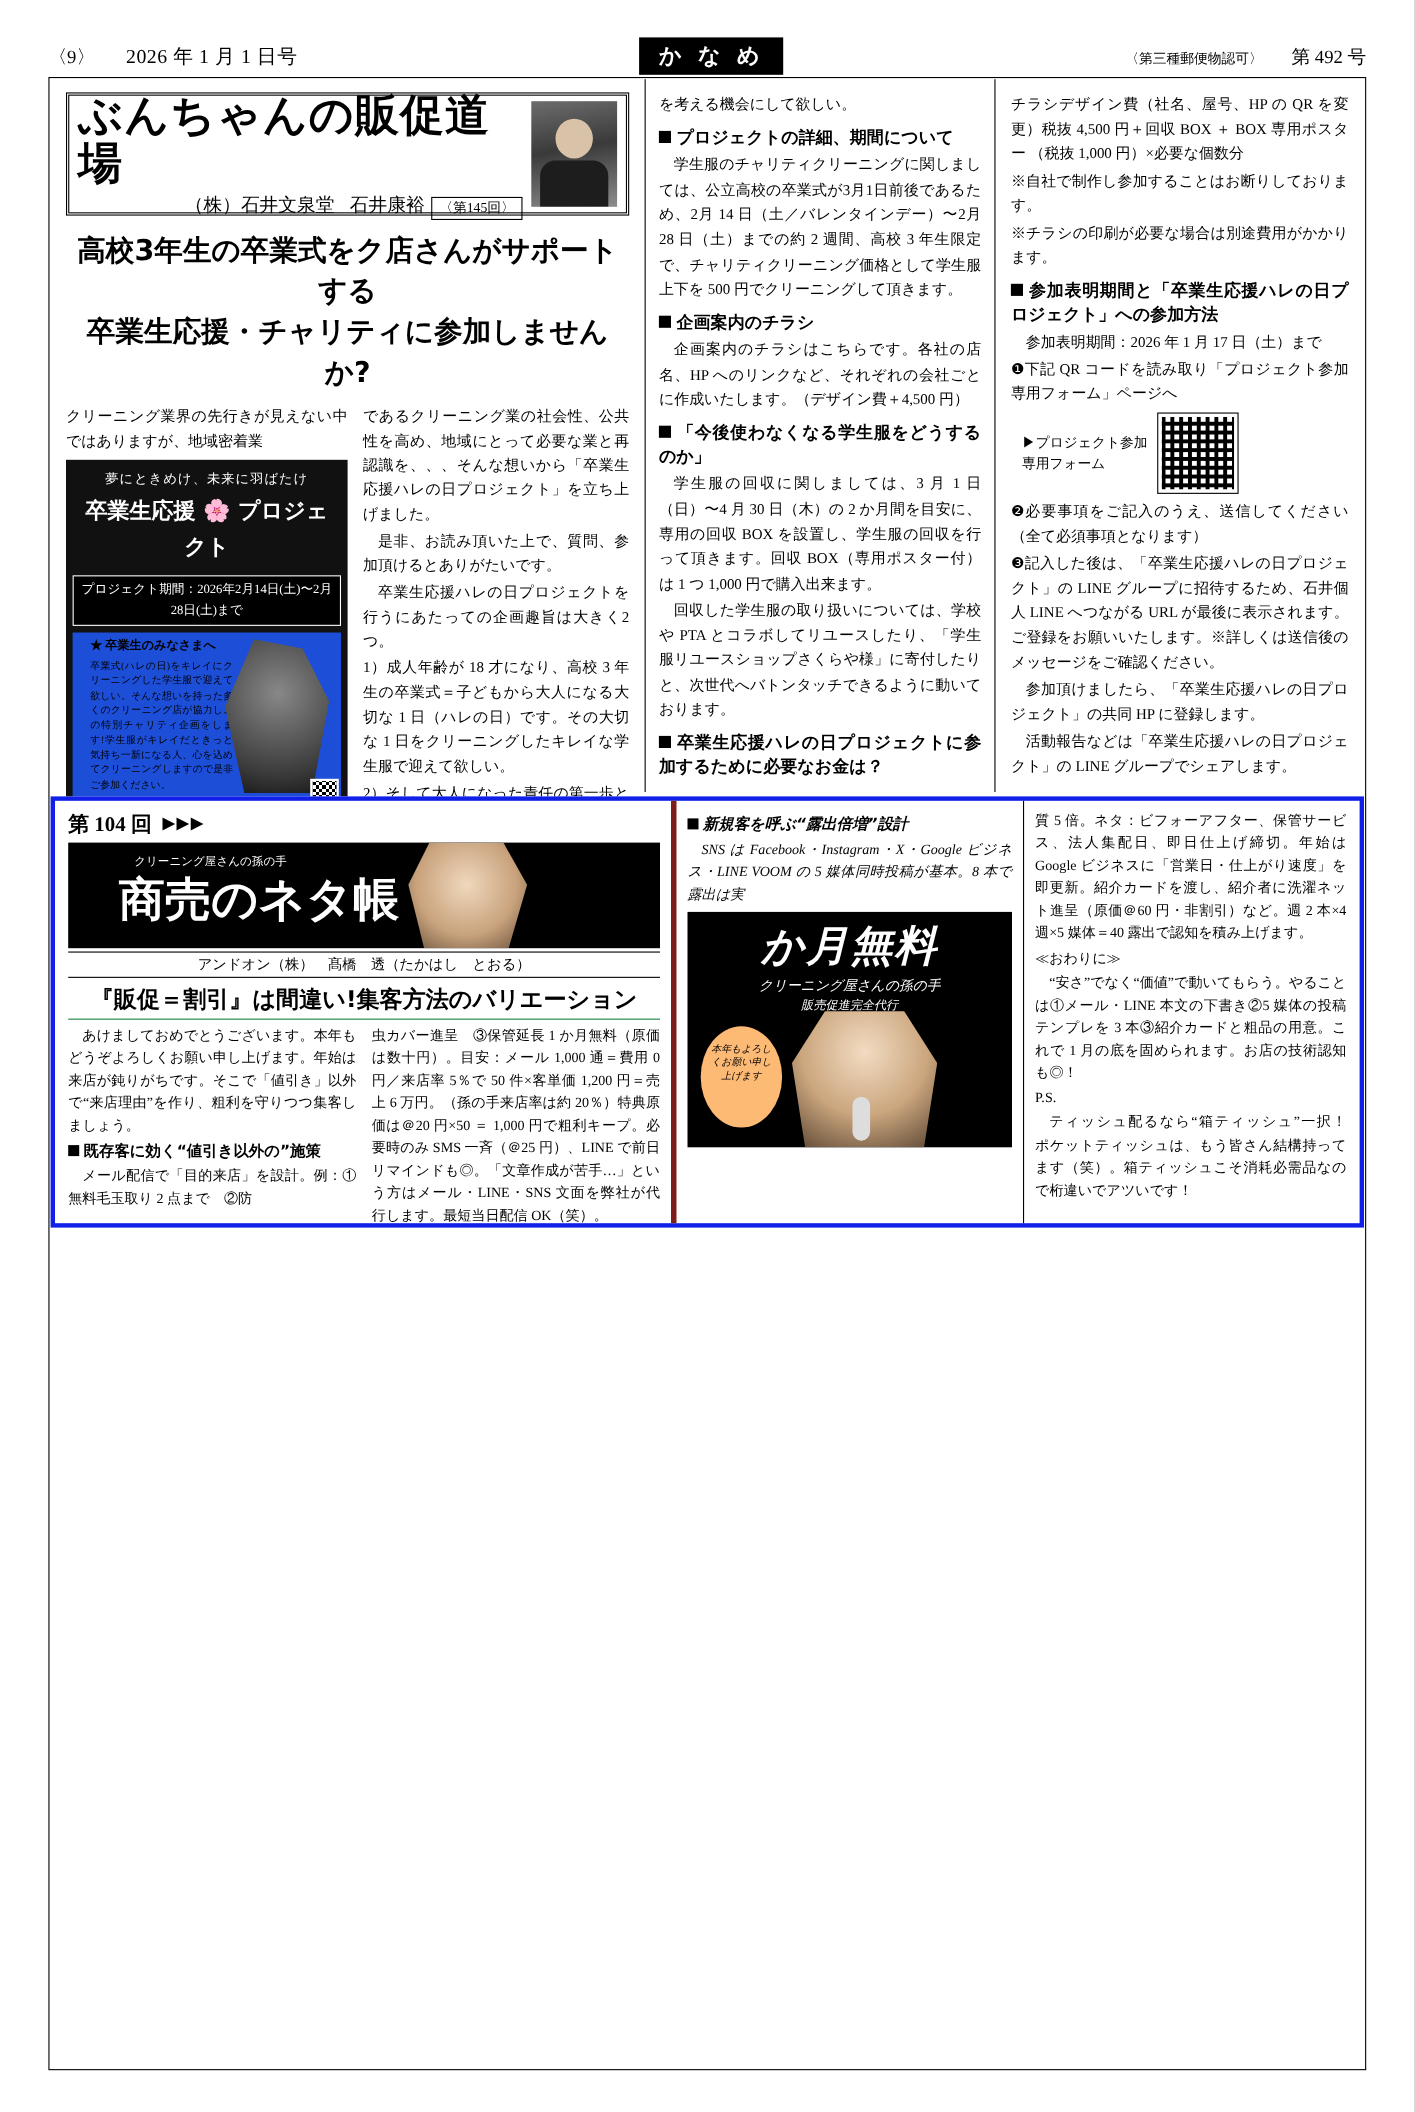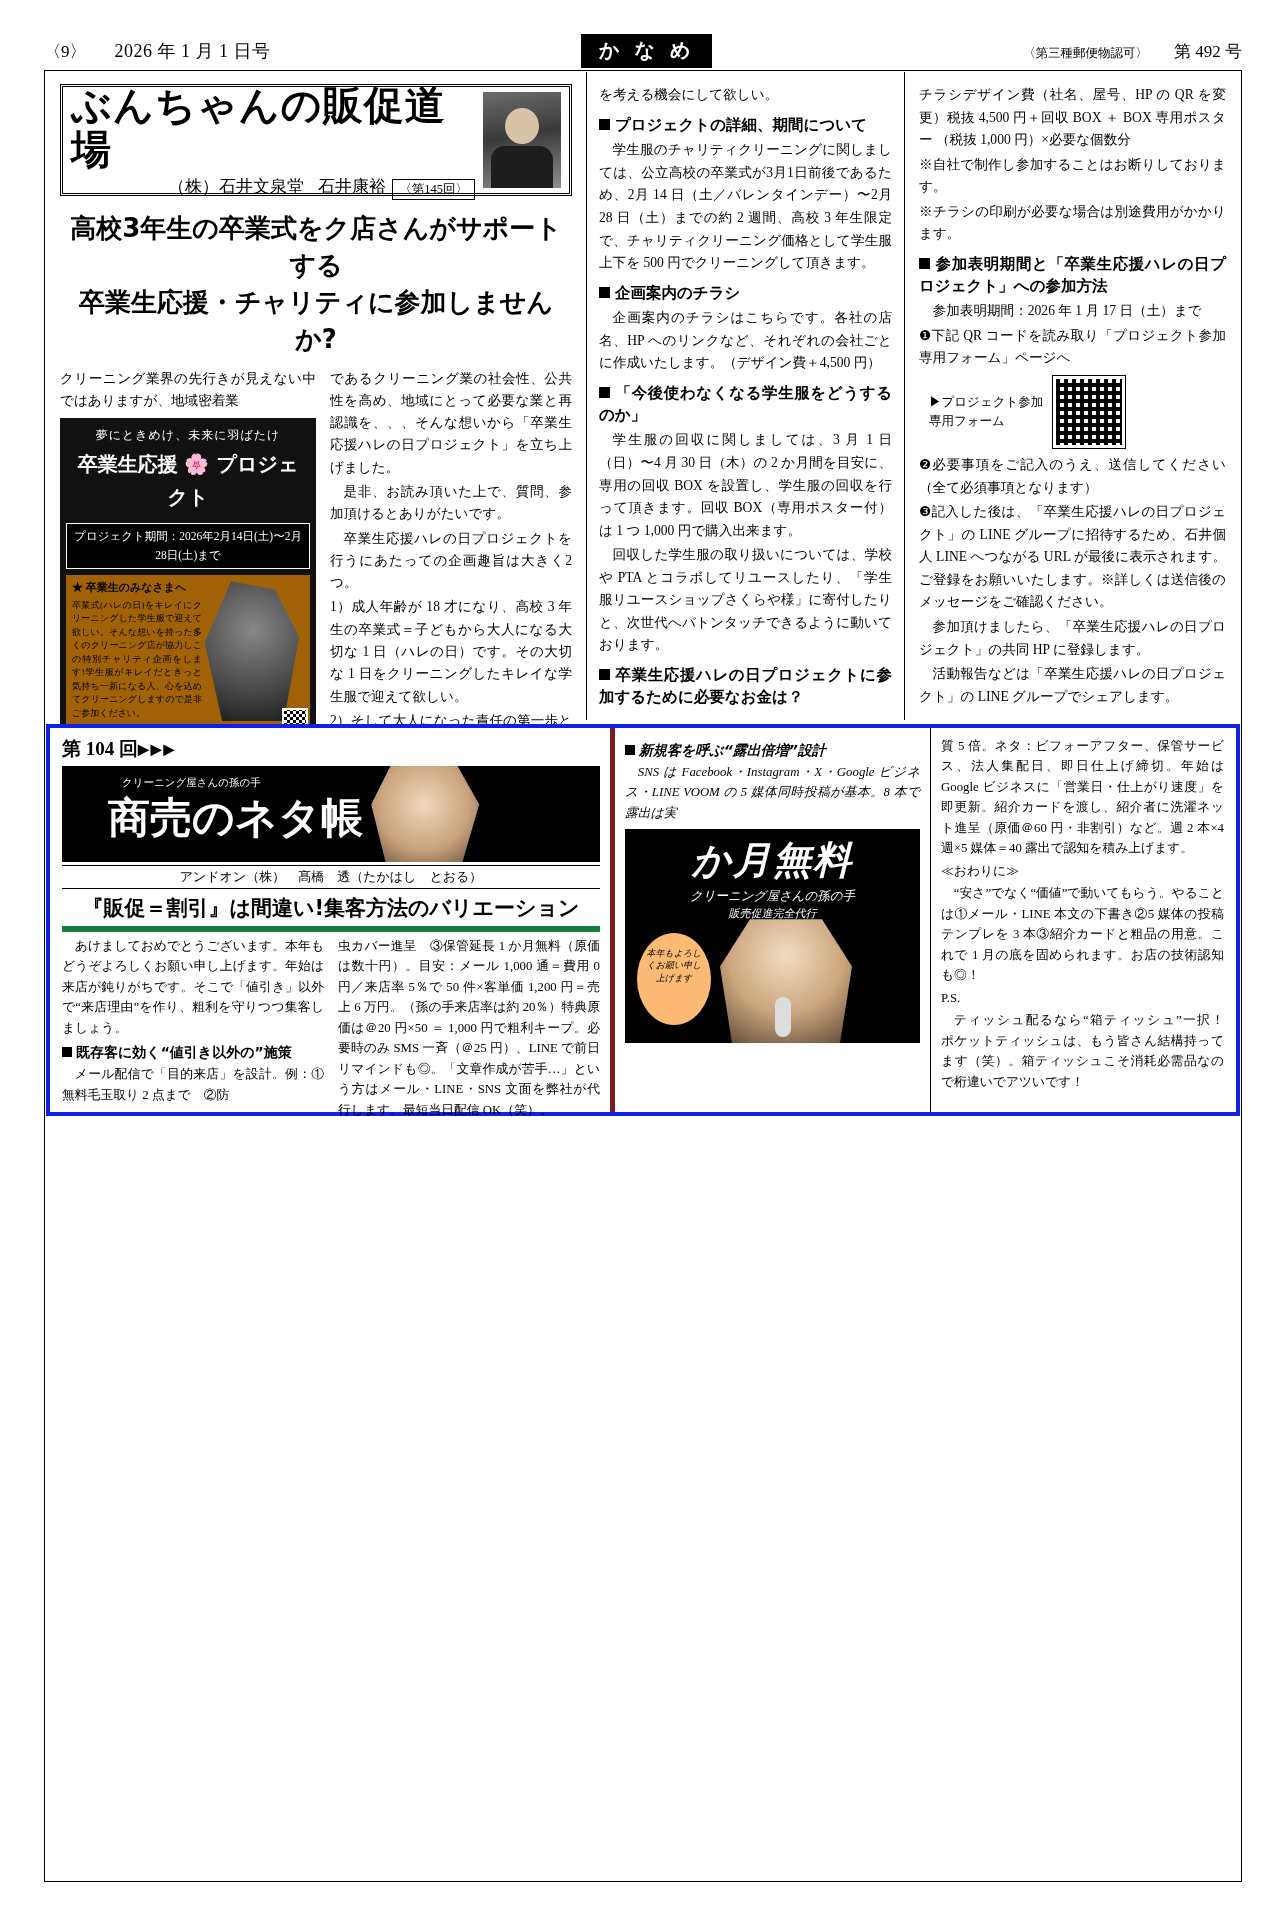--- a/index.html
+++ b/index.html
@@ -130,22 +130,22 @@
     padding: 8px 8px 4px 8px;
     text-align: center;
   }
   .poster .p-line1 { font-size: 12px; letter-spacing: 1px; }
   .poster .p-line2 { font-size: 20px; font-weight: bold; margin-top: 2px; font-family:"DejaVu Sans",sans-serif;}
   .poster .p-period {
     margin: 6px 6px 0 6px; background: #000; border: 1px solid #fff;
     font-size: 11.5px; text-align: center; padding: 3px 2px;
   }
   .poster .p-white {
-    background: #a16207; color: #000; margin: 6px 6px 0 6px;
-    padding: 4px 6px; font-size: 9px; line-height: 1.5;
+    background: #1d4ed8; color: #000; margin: 6px 6px 0 6px;
+    padding: 4px 16px; font-size: 9px; line-height: 1.5;
     height: 152px; position: relative; overflow: hidden;
   }
   .poster .p-white .wtitle { font-size: 11px; font-weight: bold; margin-bottom: 3px; }
   .poster .p-dancer {
     position: absolute; right: 2px; top: 6px; width: 110px; height: 140px;
     background: radial-gradient(circle at 50% 35%, #888 0%, #3a3a3a 70%, #111 100%);
     clip-path: polygon(30% 0,70% 6%,92% 40%,78% 100%,22% 100%,6% 44%);
   }
   .poster .p-limit {
     background:#fff; color:#000; font-weight:bold; font-size: 13px;
@@ -198,21 +198,21 @@
     position: absolute;
     left: 46px; top: 724px; width: 1194px; height: 392px;
     border: 4px solid #1020e8;
     background: #fff;
   }
   .bb-inner { display:flex; height: 100%; }
   .bb-left { width: 560px; padding: 8px 10px 4px 12px; }
   .bb-mid  { width: 320px; padding: 8px 10px 4px 10px; border-left: 5px solid #7f1d1d; font-style: italic; }
   .bb-right{ width: 306px; padding: 8px 12px 4px 10px; border-left: 1px solid #000; }
 
-  .kai-line { display:flex; align-items:center; font-size: 19px; font-weight: bold; }
+  .kai-line { display:flex; align-items:center; gap: 10px; font-size: 19px; font-weight: bold; }
   .kai-arrows { color:#000; font-size: 14px; letter-spacing: 2px; }
 
   .neta-banner {
     margin-top: 4px; height: 96px; background:#000; color:#fff;
     position: relative; overflow: hidden;
     display:flex; align-items:center;
   }
   .neta-small { position:absolute; left: 60px; top: 10px; font-size: 10.5px; color:#fff; }
   .neta-title {
     padding-left: 46px; font-size: 42px; font-weight: bold; line-height:1;
@@ -225,21 +225,21 @@
     background: radial-gradient(circle at 50% 40%, #f0d8bd 0%, #c8a27c 55%, #5b4533 100%);
     clip-path: polygon(22% 0,78% 0,96% 40%,82% 100%,18% 100%,6% 40%);
   }
   .neta-name {
     margin-top: 3px; text-align:center; font-size: 13px;
     border-top: 1px solid #000; border-bottom: 1px solid #000; padding: 2px 0;
   }
   .bb-headline {
     text-align:center; font-size: 21px; font-weight: bold; margin: 5px 0 4px 0;
     font-family:"DejaVu Sans",sans-serif;
-    border-bottom: 6px solid #15803d; padding-bottom: 4px;
+    border-bottom: 1px solid #15803d; padding-bottom: 4px;
   }
   .bb-cols { display:flex; gap: 14px; }
   .bb-col { width: 50%; font-size: 12.8px; line-height: 1.6; text-align: justify; }
   .bb-col p { margin: 0 0 2px 0; text-indent: 1em; }
   .bb-col p.noind { text-indent: 0; }
   .bb-sec-h { font-size: 14px; font-weight: bold; margin: 5px 0 2px 0; font-family:"DejaVu Sans",sans-serif; line-height:1.35;}
   .bb-sec-h .sq { display:inline-block; width: 10px; height: 10px; background:#000; margin-right:4px; }
 
   .newyear-ad {
     margin-top: 6px; height: 214px; background:#000; color:#fff; position:relative; overflow:hidden;

